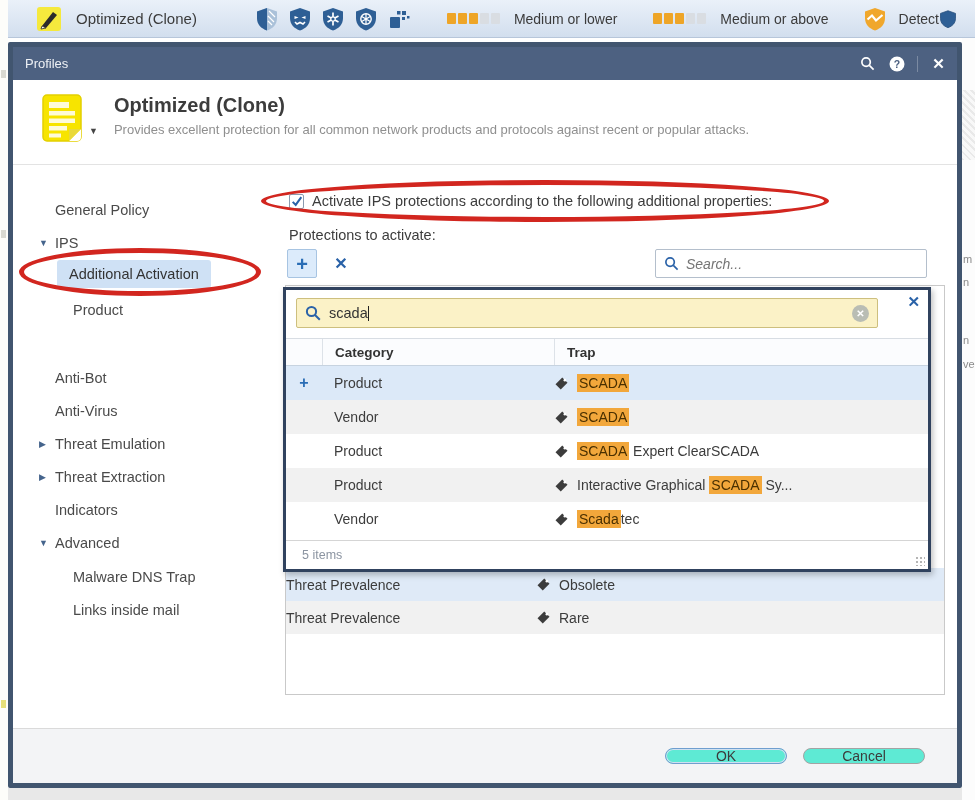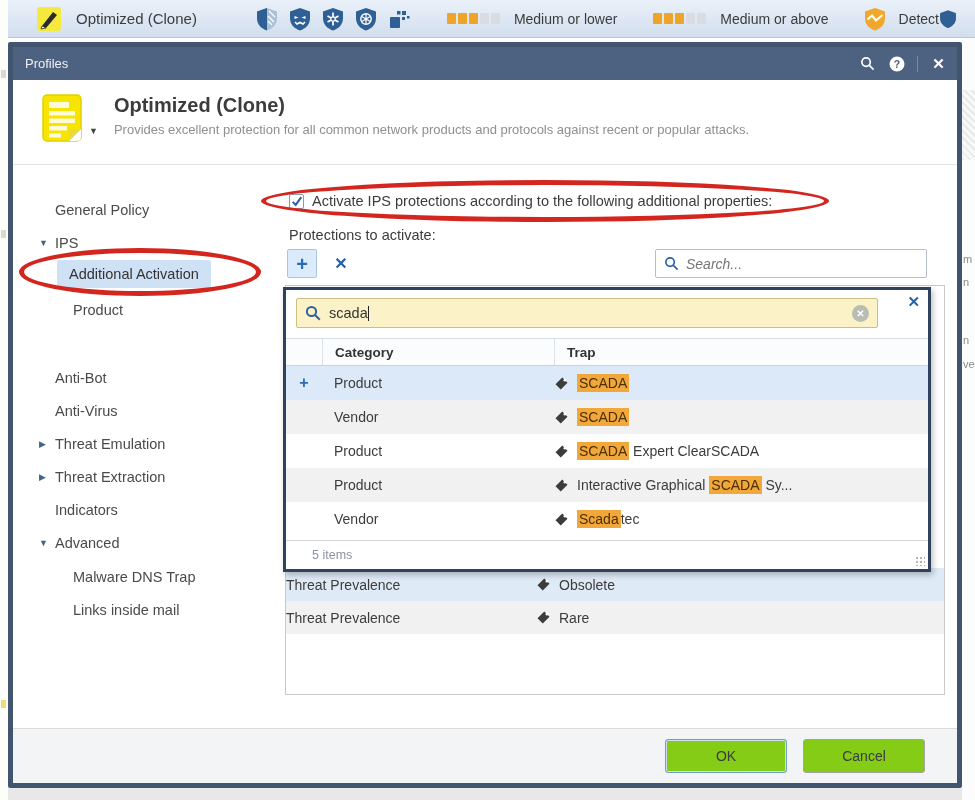--- a/index.html
+++ b/index.html
@@ -104,28 +104,28 @@
   .dd-head .hc { border-left:1px solid #dde2e8; height:100%; display:flex; align-items:center; padding-left:12px; }
   .dd-row { display:grid; grid-template-columns:36px 232px 1fr; height:34px; align-items:center;
     font-size:14px; color:#3c3c3c; cursor:pointer; }
   .dd-row.sel { background:#dce9f8; }
   .dd-row.alt { background:#f1f1f1; }
   .dd-row .col0 { text-align:center; color:#2a6db5; font-weight:bold; font-size:16px; }
   .dd-row .cat { padding-left:12px; }
   .dd-row .name-cell { display:flex; align-items:center; gap:8px; }
   .hl { background:#f2a73b; color:#4a3000; padding:1px 2px; }
   .dd-footer { position:absolute; left:0; right:0; bottom:0; height:29px; border-top:1px solid #d5d5d5;
-    display:flex; align-items:center; padding:0 26px; font-size:12.5px; color:#8b94a1; }
+    display:flex; align-items:center; padding:0 16px; font-size:12.5px; color:#8b94a1; }
   .grip { position:absolute; right:3px; bottom:3px; width:10px; height:10px;
     background-image:radial-gradient(#b5b5b5 1px, transparent 1.2px); background-size:4px 4px; }
 
   
   .dlg-footer { height:55px; background:#f3f4f6; border-top:1px solid #dadada; display:flex;
     justify-content:flex-end; align-items:center; gap:16px; padding-right:32px; flex:0 0 auto; }
-  .btn { width:122px; height:34px; font-size:14px; color:#3c3c3c; background:#84cc16; border-radius:3px;
+  .btn { width:122px; height:16px; font-size:14px; color:#3c3c3c; background:#5eead4; border-radius:12px;
     display:flex; align-items:center; justify-content:center; cursor:pointer; }
   .btn-ok { border:1px solid #6f9ecf; box-shadow:0 0 0 1px #cfe0f1 inset; }
   .btn-cancel { border:1px solid #a3a3a3; }
 
   
   .annotation { position:absolute; border:5px solid #d2261f; border-radius:50%; z-index:30; pointer-events:none; }
   .oval-1 { left:261px; top:180px; width:568px; height:42px; }
   .oval-2 { left:19px; top:248px; width:242px; height:48px; }
 
   

